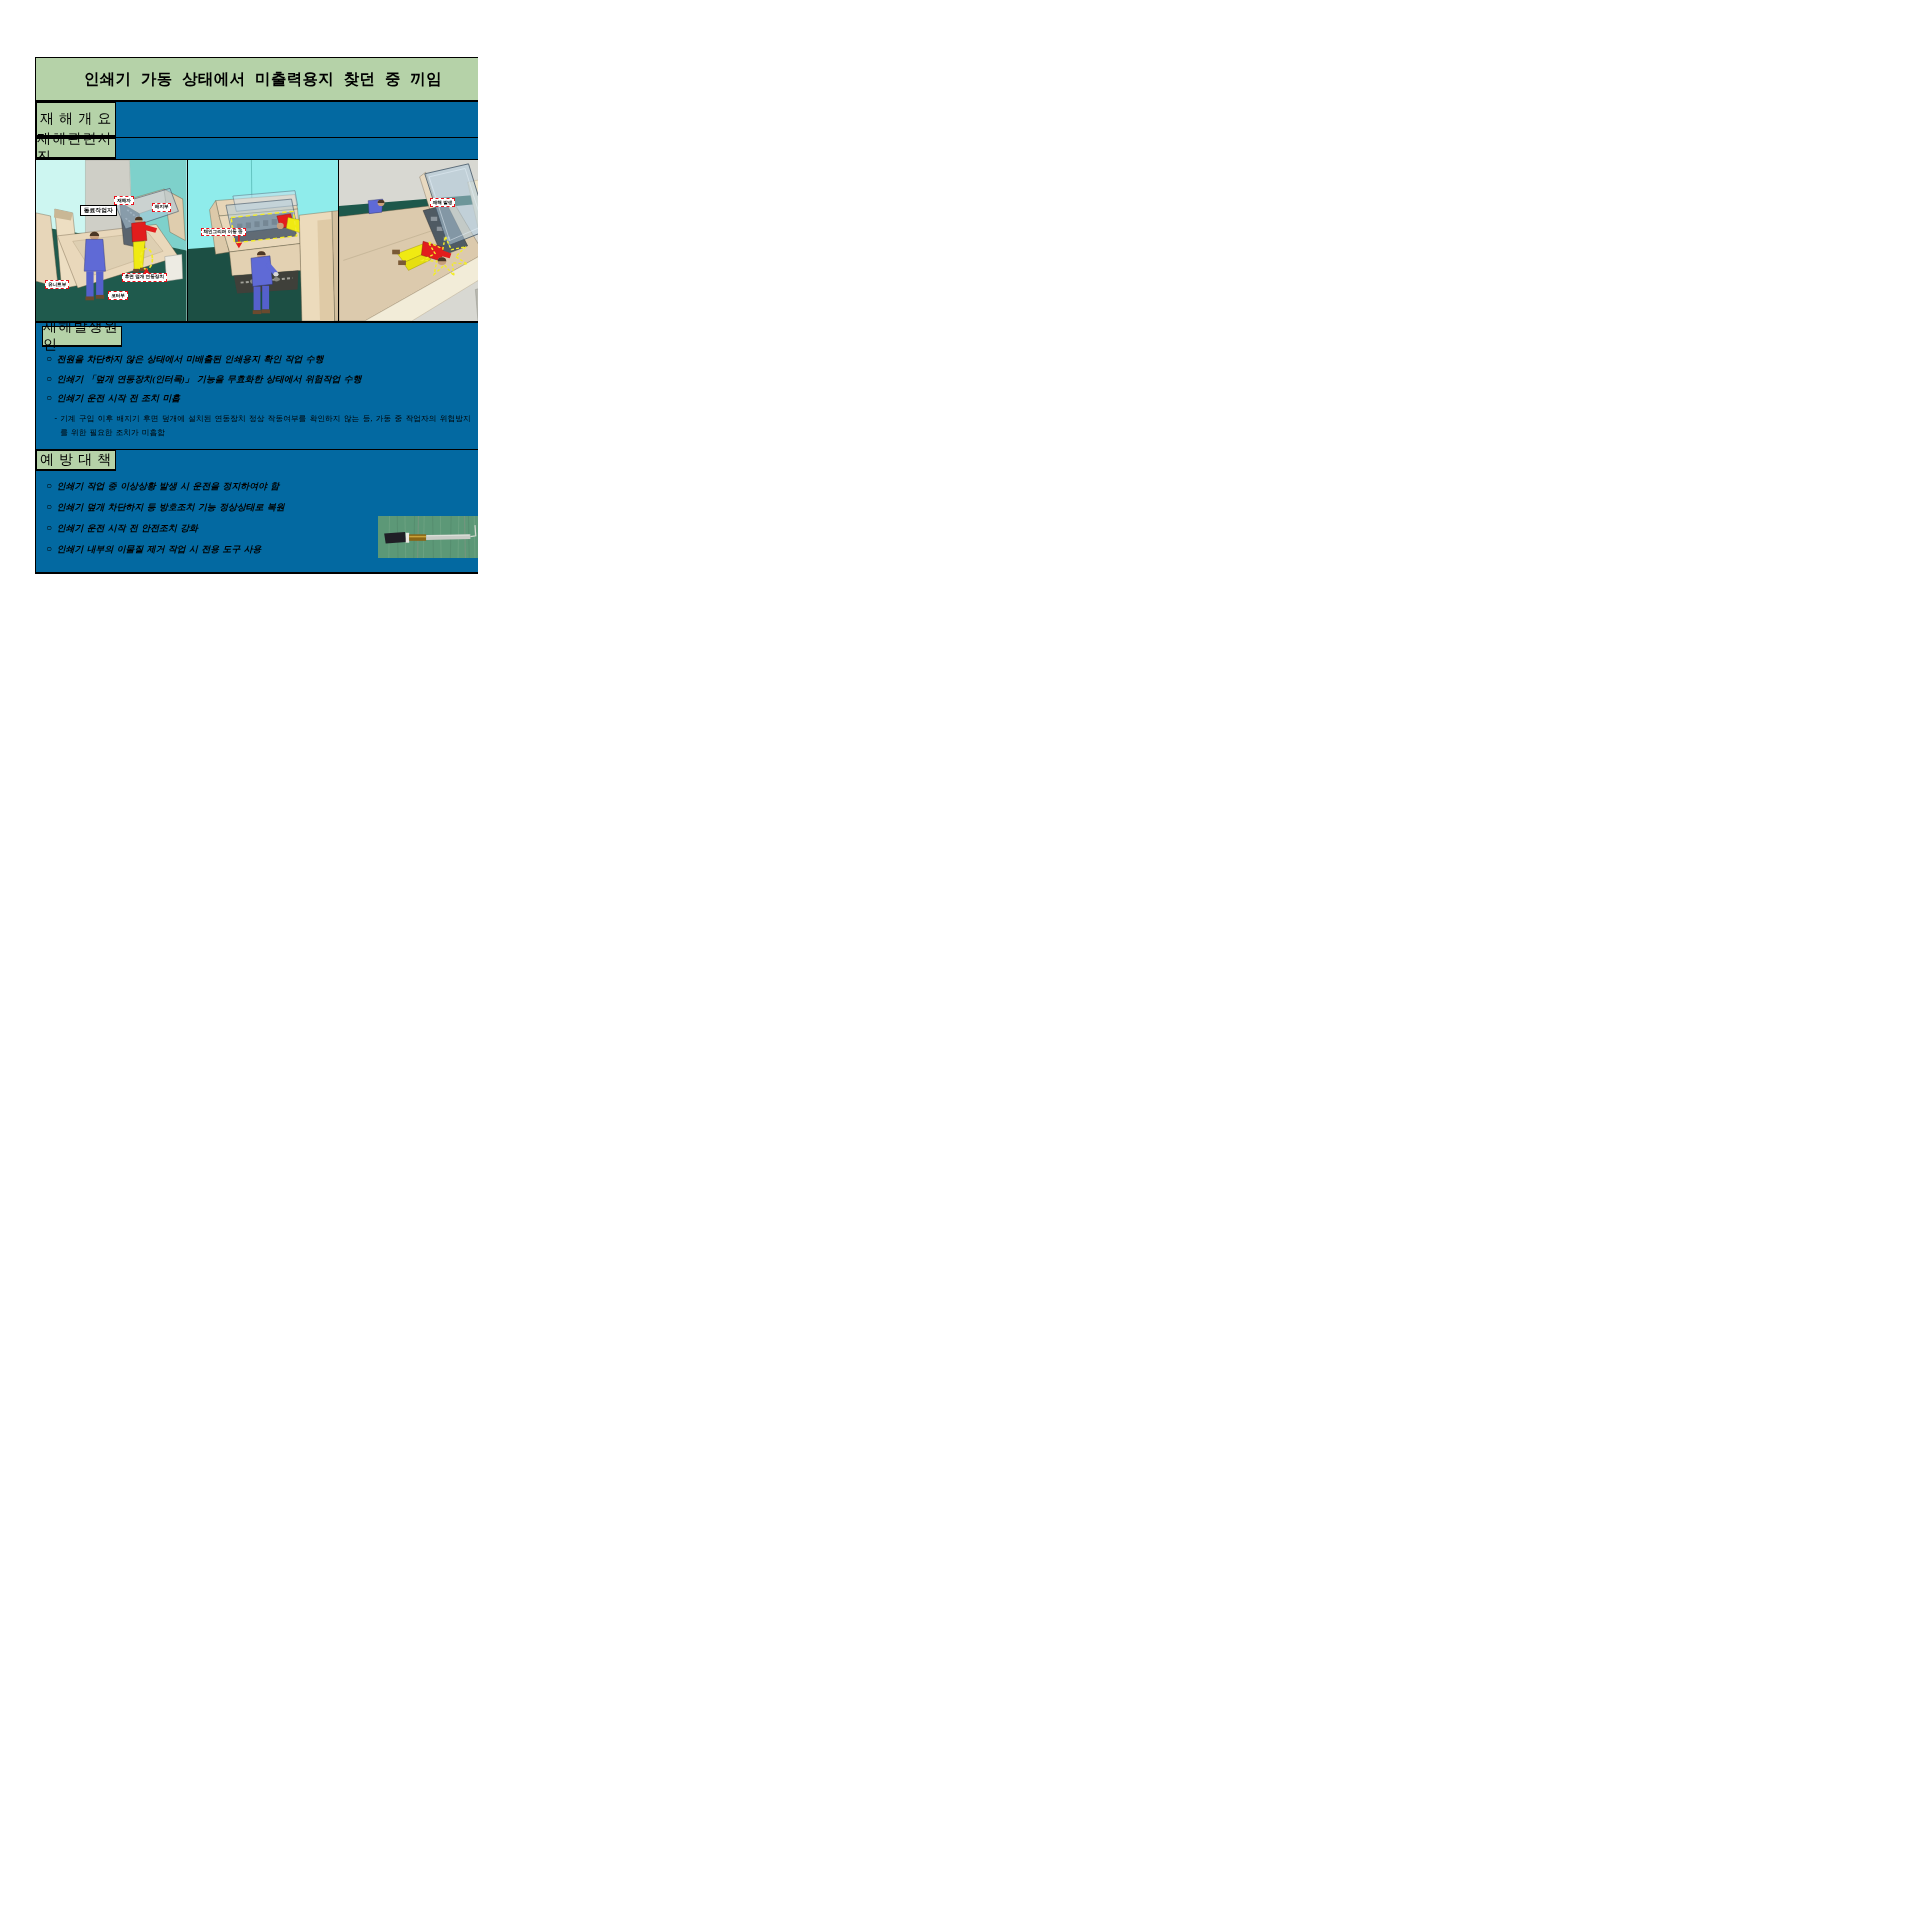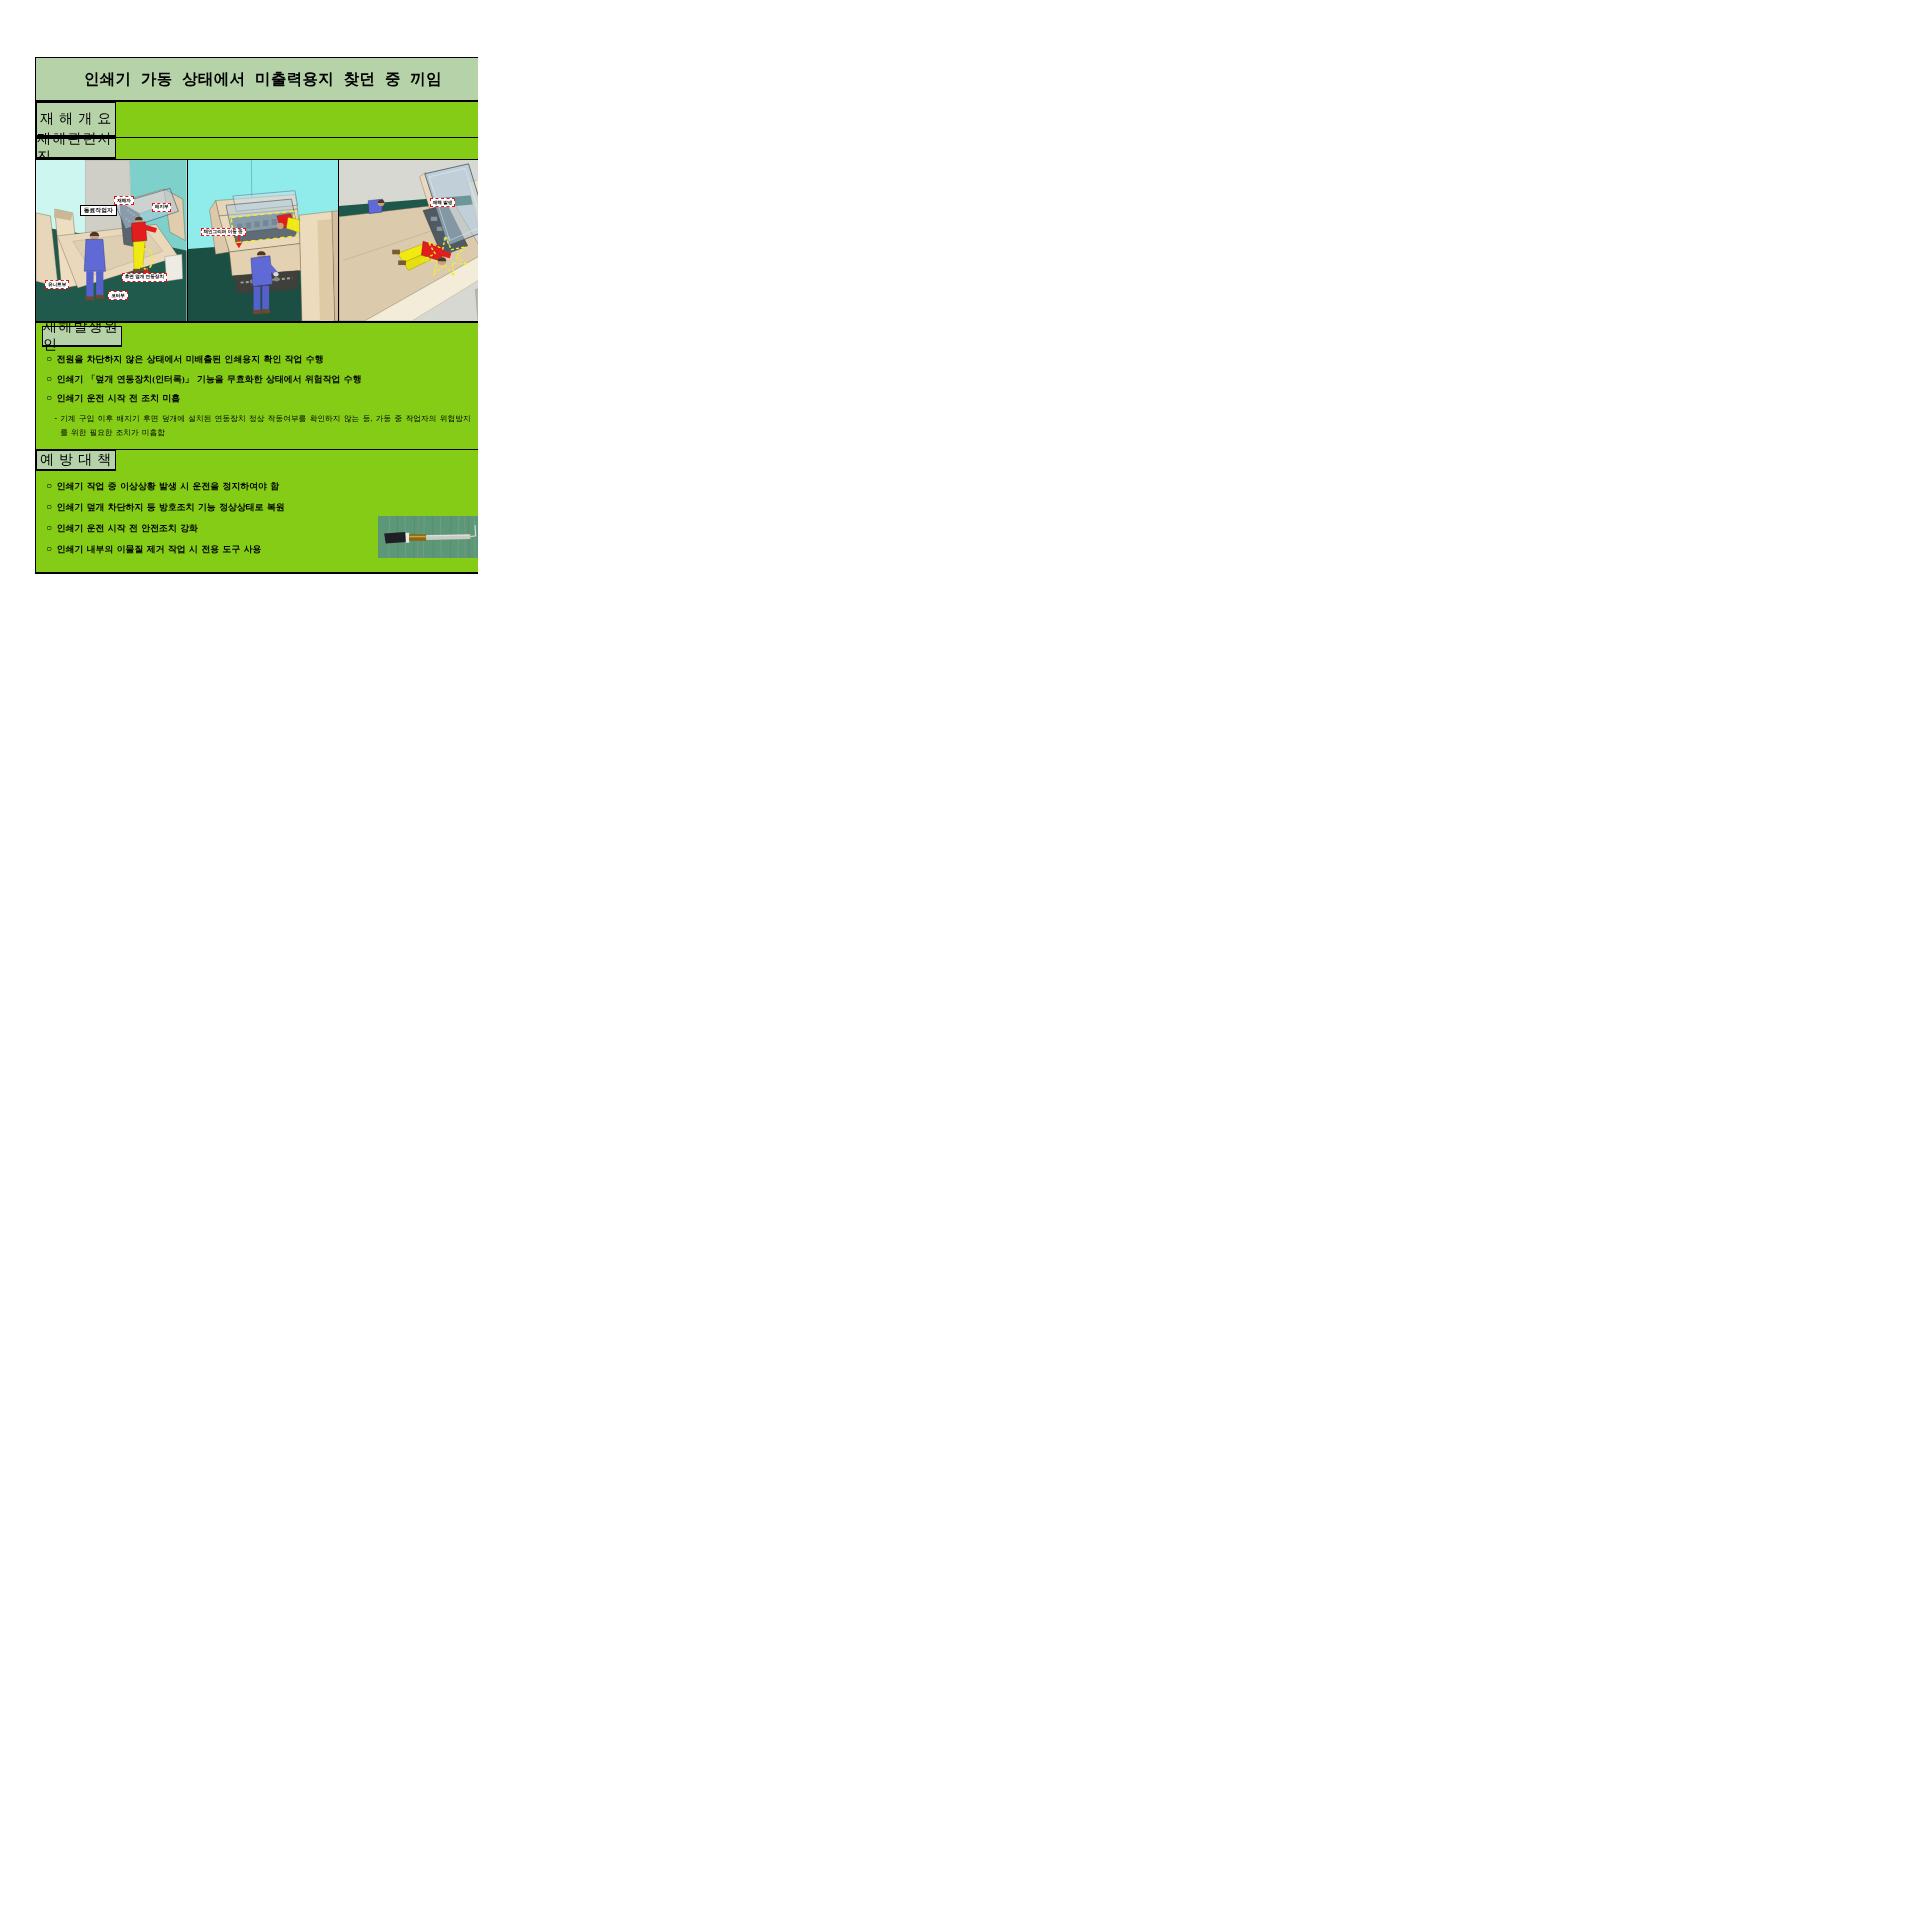--- a/index.html
+++ b/index.html
@@ -1,19 +1,19 @@
 <!DOCTYPE html>
 <html style="font-size:6.2px"><head>
 <meta charset="utf-8">
 <style>
   html,body { margin:0; padding:0; background:#ffffff; }
   body { font-family:"Liberation Serif","DejaVu Serif",serif; color:#000; }
   .page { position:relative; width:478px; height:675px; background:#fff; overflow:hidden; }
   .doc { position:absolute; left:35px; top:57px; width:456px; box-sizing:border-box;
-         border:1.2px solid #000; border-bottom:2.7px solid #000; background:#84cc16; }
+         border:1.2px solid #000; border-bottom:2.7px solid #000; background:#0369a1; }
 
   
   .title-row { background:#b5d2a8; border-bottom:2.3px solid #000; height:42px;
                display:flex; align-items:center; justify-content:center; }
   .title-row h1 { margin:0; font-size:15.4px; font-weight:bold; letter-spacing:0.4px; word-spacing:5.4px; }
 
   
   .label-box { box-sizing:border-box; width:80px; background:#b5d2a8;
                border:0.8px solid #000; border-bottom:2.7px solid #000;
                display:flex; align-items:center; justify-content:center;
@@ -37,21 +37,21 @@
   .img-label { position:absolute; background:#fff; border:0.8px dashed #e8111a; color:#000;
                font-family:"Liberation Sans","DejaVu Sans",sans-serif; font-size:4.6px;
                font-weight:bold; padding:0.8px 1.9px; white-space:nowrap; line-height:1.15; }
   .img-label.solid { border:0.8px solid #000; font-size:5.8px; padding:1.2px 3.1px; }
 
   
   .causes-content { padding:6.2px 5.4px 8.5px 10px; }
   .bullet-item { display:flex; align-items:flex-start; gap:4.6px; font-size:8.9px;
                  font-weight:bold; margin-bottom:7px; word-spacing:1.2px; }
   .bullet-item .circ { font-size:10px; line-height:1.25; }
-  .bullet-item .bi-text { flex:1; line-height:1.35; }
+  .bullet-item .bi-text { flex:1; line-height:1.35;font-style:italic; }
   .sub-item { display:flex; gap:3.1px; font-size:7.7px; font-weight:normal;
               padding-left:8.5px; padding-right:14px; margin-top:3.1px;
               line-height:1.85; text-align:justify; word-spacing:1.2px; }
 
   .prev-content { position:relative; padding:9.2px 5.4px 8.5px 10px; min-height:72px; }
   .prev-content .bullet-item { margin-bottom:8.5px; max-width:281px; }
   .tool-photo { position:absolute; top:45px; right:5px; width:107px; height:42px; margin:0; }
   .tool-photo svg { display:block; width:100%; height:100%; }
 </style>
 </head>

